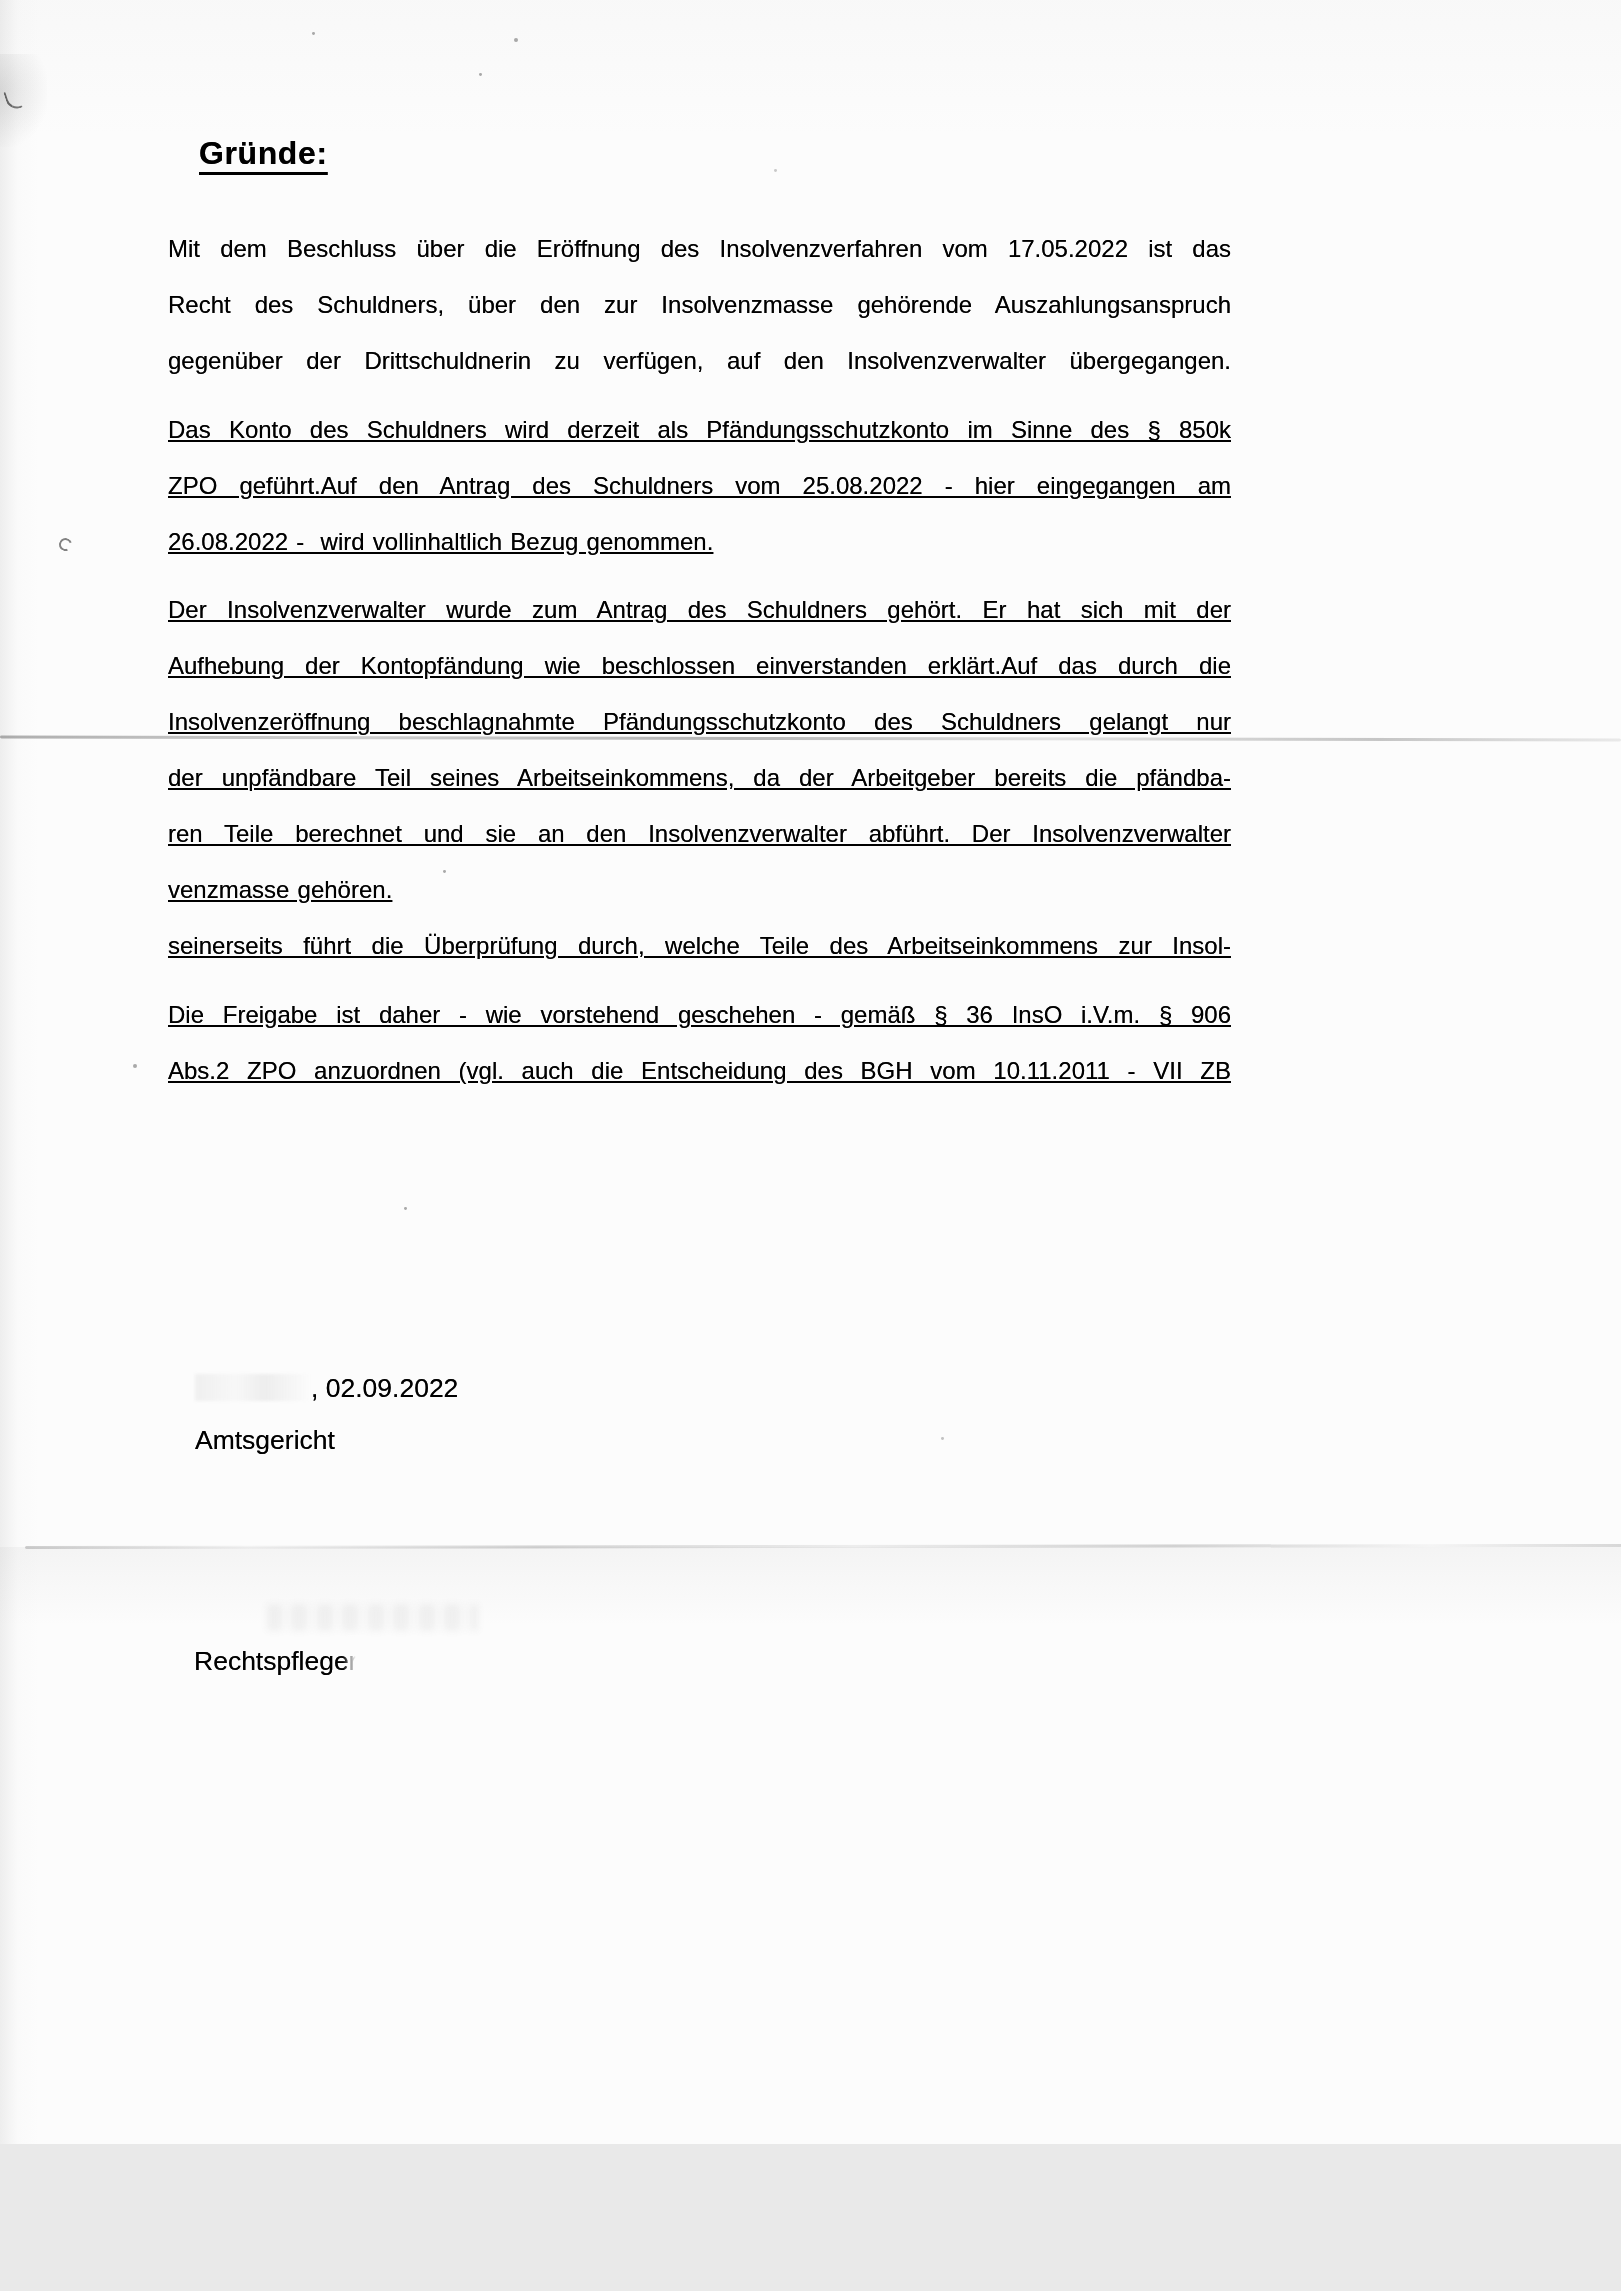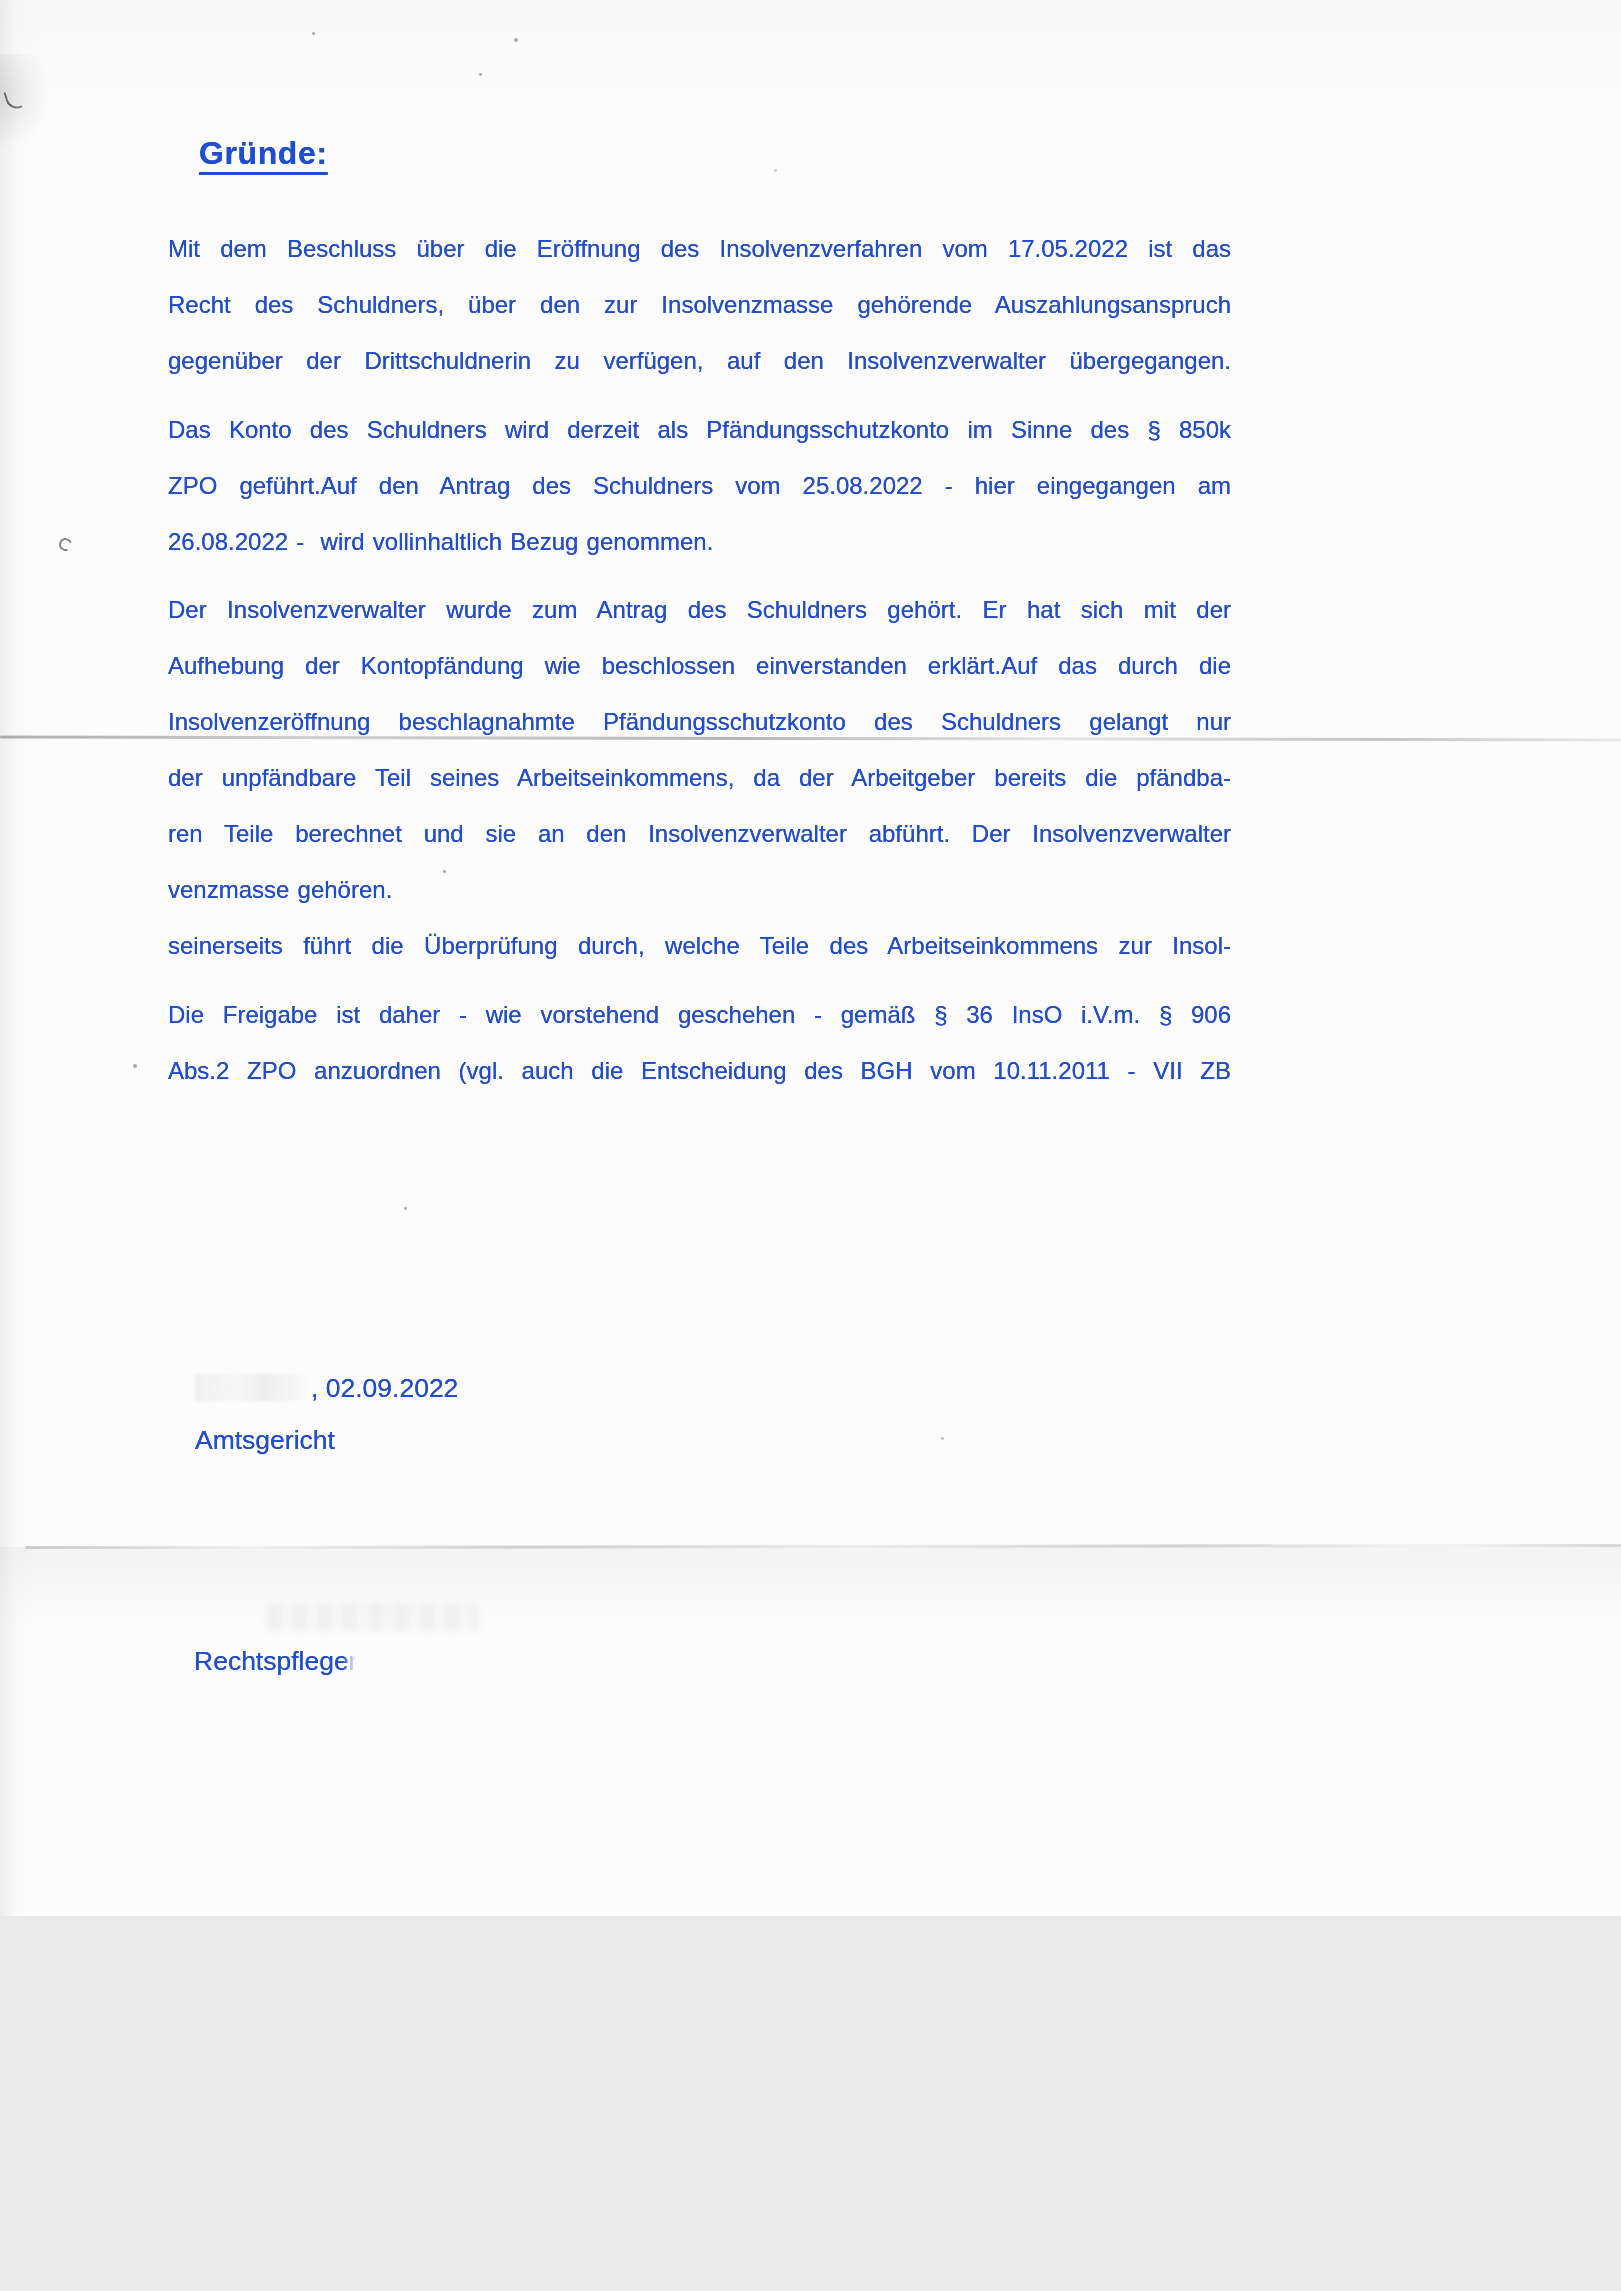--- a/index.html
+++ b/index.html
@@ -3,25 +3,25 @@
 <meta charset="utf-8">
 <style>
   html, body {
     margin: 0;
     padding: 0;
     background: #e9e9e9;
   }
   .sheet {
     position: relative;
     width: 1621px;
-    height: 1916px;
+    height: 2144px;
     background: #fcfcfc;
     overflow: hidden;
     font-family: "Liberation Sans", "DejaVu Sans", sans-serif;
-    color: #1d4ed8;
+    color: #000000;
   }
   
   .sheet::before {
     content: "";
     position: absolute; inset: 0;
     background:
       linear-gradient(90deg, rgba(150,150,150,0.14), rgba(150,150,150,0.02) 17.6px, transparent 39px),
       linear-gradient(180deg, rgba(180,180,180,0.05), transparent 137px);
     pointer-events: none;
   }
@@ -38,21 +38,21 @@
     text-underline-offset: 7.8px;
     text-shadow: 0 0 0.6px rgba(10,10,10,0.8);
   }
 
   .bodytext {
     position: absolute;
     top: 221px;
     left: 168px;
     width: 1063px;
   }
-  .para + .para { margin-top: 12.7px; }
+  .para + .para { margin-top: 12.7px; text-decoration: underline; }
   .line {
     font-size: 24px;
     line-height: 56px;
     text-align: justify;
     text-align-last: justify;
     text-shadow: 0 0 0.5px rgba(15,15,15,0.75);
     word-spacing: 1.5px;
   }
   .line.short { text-align-last: left; }
 

